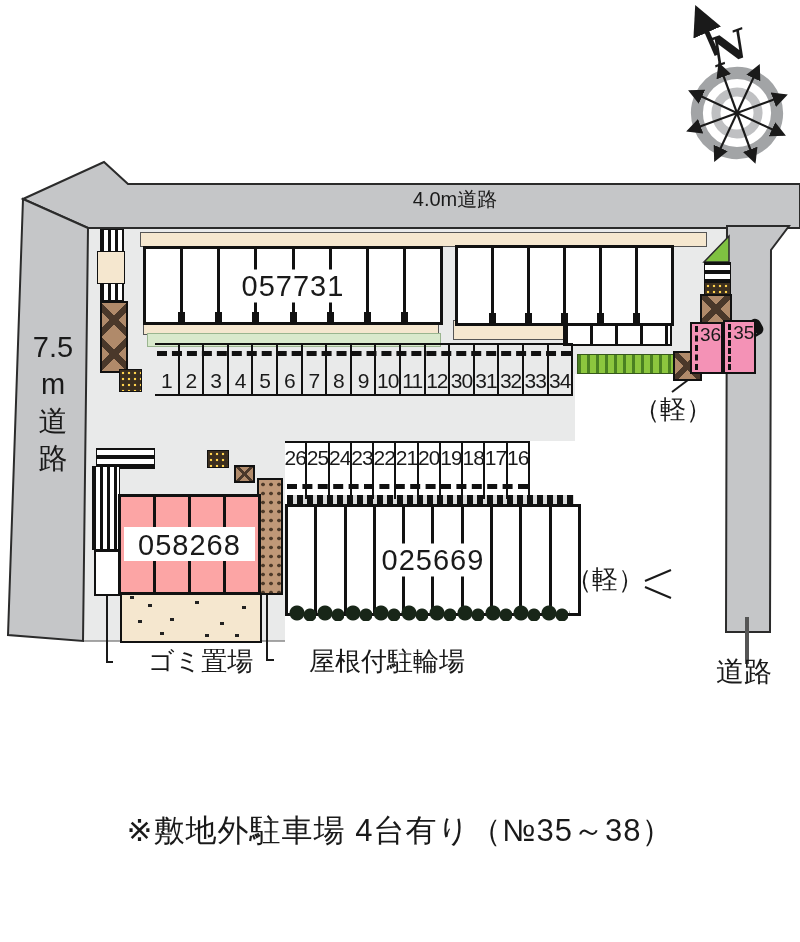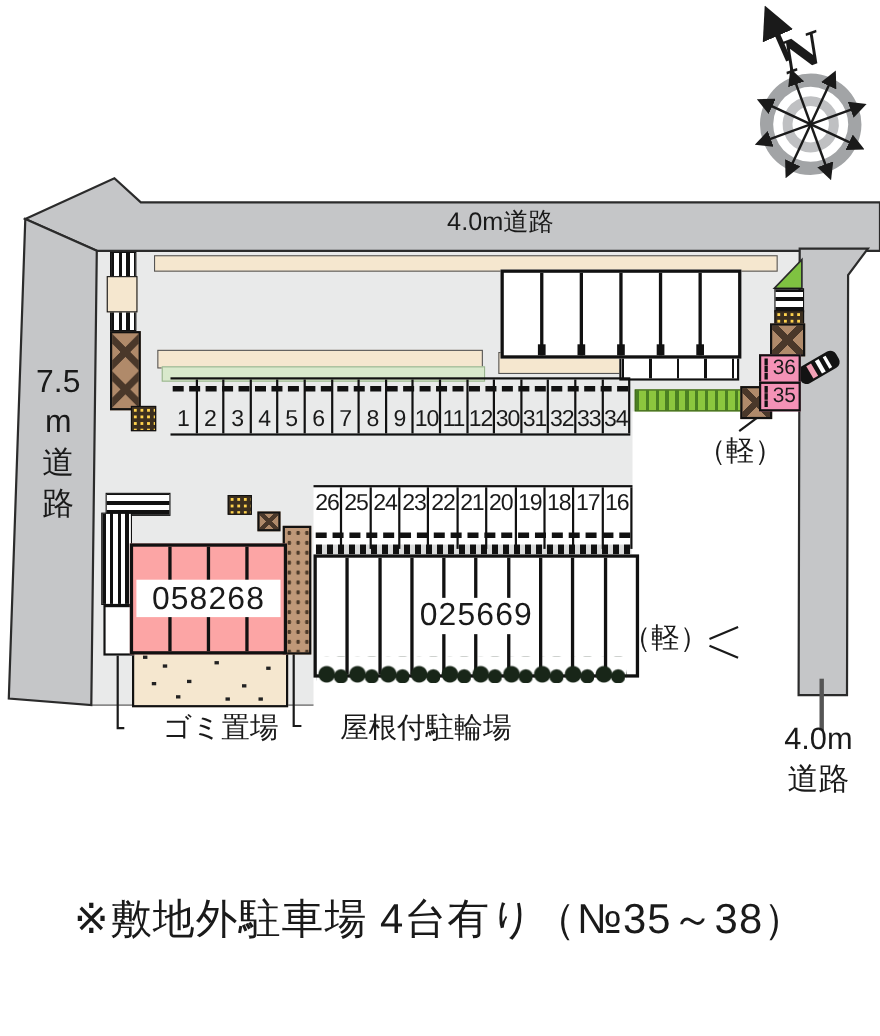--- a/index.html
+++ b/index.html
@@ -48,36 +48,36 @@
         background-image:radial-gradient(#4d3a29 1.6px,transparent 1.9px);background-size:8px 9px;}
   .wbox{background:#fff;border:2px solid #111;}
   .speck{position:absolute;width:4px;height:3px;background:#222;
          box-shadow:18px 8px 0 #222,40px 22px 0 #222,65px 5px 0 #222,90px 26px 0 #222,
                     112px 10px 0 #222,30px 36px 0 #222,75px 38px 0 #222,105px 38px 0 #222,8px 24px 0 #222;}
   .shrubs{background-image:radial-gradient(circle at 9px 16px,#182618 7px,transparent 8px),
                            radial-gradient(circle at 22px 18px,#182618 6px,transparent 7px);
           background-size:28px 24px;}
 
   
-  .pstack{display:flex;flex-direction:column;}
+  .pstack{display:flex;flex-direction:row;}
   .pbox{position:relative;background:#f492b6;border:2px solid #111;flex:1;}
   .pstack .pbox + .pbox{margin-top:-2px;}
   .pbox::before{content:"";position:absolute;left:3px;top:2px;bottom:2px;border-left:3px dashed #111;}
   .pbox-num{display:block;text-align:center;padding-left:8px;font-size:19px;line-height:22px;}
   #plower{padding:9px 0 0 9px;}
   #plower .pbox{flex:none;width:37px;height:26px;}
 
   
   .lbl{position:absolute;white-space:nowrap;}
   .kei{font-size:26px;}
-  #lab-top-road{width:250px;text-align:center;font-size:23px;}
+  #lab-top-road{width:250px;text-align:center;font-size:20px;}
   #lab-left-road{width:62px;text-align:center;font-size:29px;line-height:37px;}
   #lab-right-road{width:92px;text-align:center;font-size:28px;line-height:36px;}
   #lab-garbage,#lab-bicycle{font-size:26px;margin-left:32px;}
-  #footnote{width:800px;text-align:center;font-size:38px;letter-spacing:1px;}
+  #footnote{width:800px;text-align:center;font-size:31px;letter-spacing:1px;}
 </style>
 </head>
 <body>
 
 <div id="canvas">
 
   <svg class="abs" style="left:0;top:0;z-index:0" width="800" height="942" viewBox="0 0 800 942">
     <defs>
       <marker id="ah" viewBox="0 0 10 10" refX="8" refY="5" markerWidth="7" markerHeight="7" orient="auto-start-reverse">
         <path d="M0,0 L10,5 L0,10 z" fill="#1a1a1a"></path>
@@ -198,21 +198,21 @@
       <div class="stall">
         <span class="stall-num">32</span>
       </div>
       <div class="stall">
         <span class="stall-num">33</span>
       </div>
       <div class="stall">
         <span class="stall-num">34</span>
       </div>
     </div>
-  <div id="row2" class="prow" style="left:285px;top:441px;width:290px;height:56px;z-index:2">
+  <div id="row2" class="prow" style="left:285px;top:441px;width:245px;height:56px;z-index:2">
     <div class="dashline" style="bottom:10px"></div>
   <div class="stall">
         <span class="stall-num">26</span>
       </div>
       <div class="stall">
         <span class="stall-num">25</span>
       </div>
       <div class="stall">
         <span class="stall-num">24</span>
       </div>
@@ -235,20 +235,33 @@
         <span class="stall-num">18</span>
       </div>
       <div class="stall">
         <span class="stall-num">17</span>
       </div>
       <div class="stall">
         <span class="stall-num">16</span>
       </div>
     </div>
 
+  <div id="b1" class="bldg" style="left:143px;top:246px;width:294px;height:73px;z-index:2">
+    <div class="units tabs">
+        <div class="unit"></div>
+        <div class="unit"></div>
+        <div class="unit"></div>
+        <div class="unit"></div>
+        <div class="unit"></div>
+        <div class="unit"></div>
+        <div class="unit"></div>
+        <div class="unit"></div>
+      </div>
+    <div class="bnum">057731</div>
+  </div>
   <div id="b2" class="bldg" style="left:455px;top:245px;width:213px;height:75px;z-index:2">
     <div class="units tabs">
         <div class="unit"></div>
         <div class="unit"></div>
         <div class="unit"></div>
         <div class="unit"></div>
         <div class="unit"></div>
         <div class="unit"></div>
       </div>
   </div>
@@ -290,21 +303,20 @@
   <div id="lab-top-road" class="lbl" style="left:330px;top:186px;z-index:4">4.0m道路</div>
 
   <div id="lab-left-road" class="lbl" style="left:22px;top:329px;z-index:4">
     <div>7.5</div>
     <div>m</div>
     <div>道</div>
     <div>路</div>
   </div>
 
   <div id="lab-right-road" class="lbl" style="left:698px;top:654px;z-index:4">
-    <div>4.0m</div>
     <div>道路</div>
   </div>
 
   <div class="lbl kei" style="left:634px;top:392px;z-index:4">（軽）</div>
   <div class="lbl kei" style="left:566px;top:562px;z-index:4">（軽）</div>
 
   <div id="lab-garbage" class="lbl" style="left:116px;top:644px;z-index:4">ゴミ置場</div>
   <div id="lab-bicycle" class="lbl" style="left:277px;top:644px;z-index:4">屋根付駐輪場</div>
 
   <div id="footnote" class="lbl" style="left:0;top:810px;z-index:4">※敷地外駐車場 4台有り（№35～38）</div>

